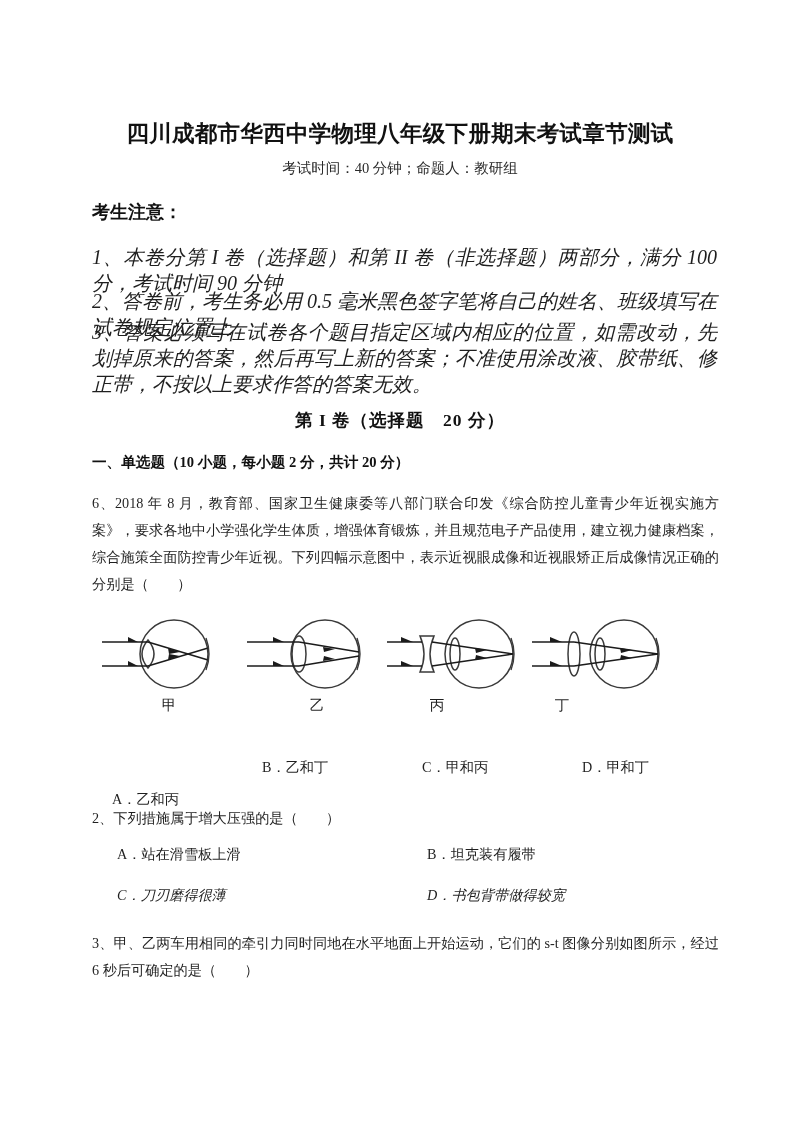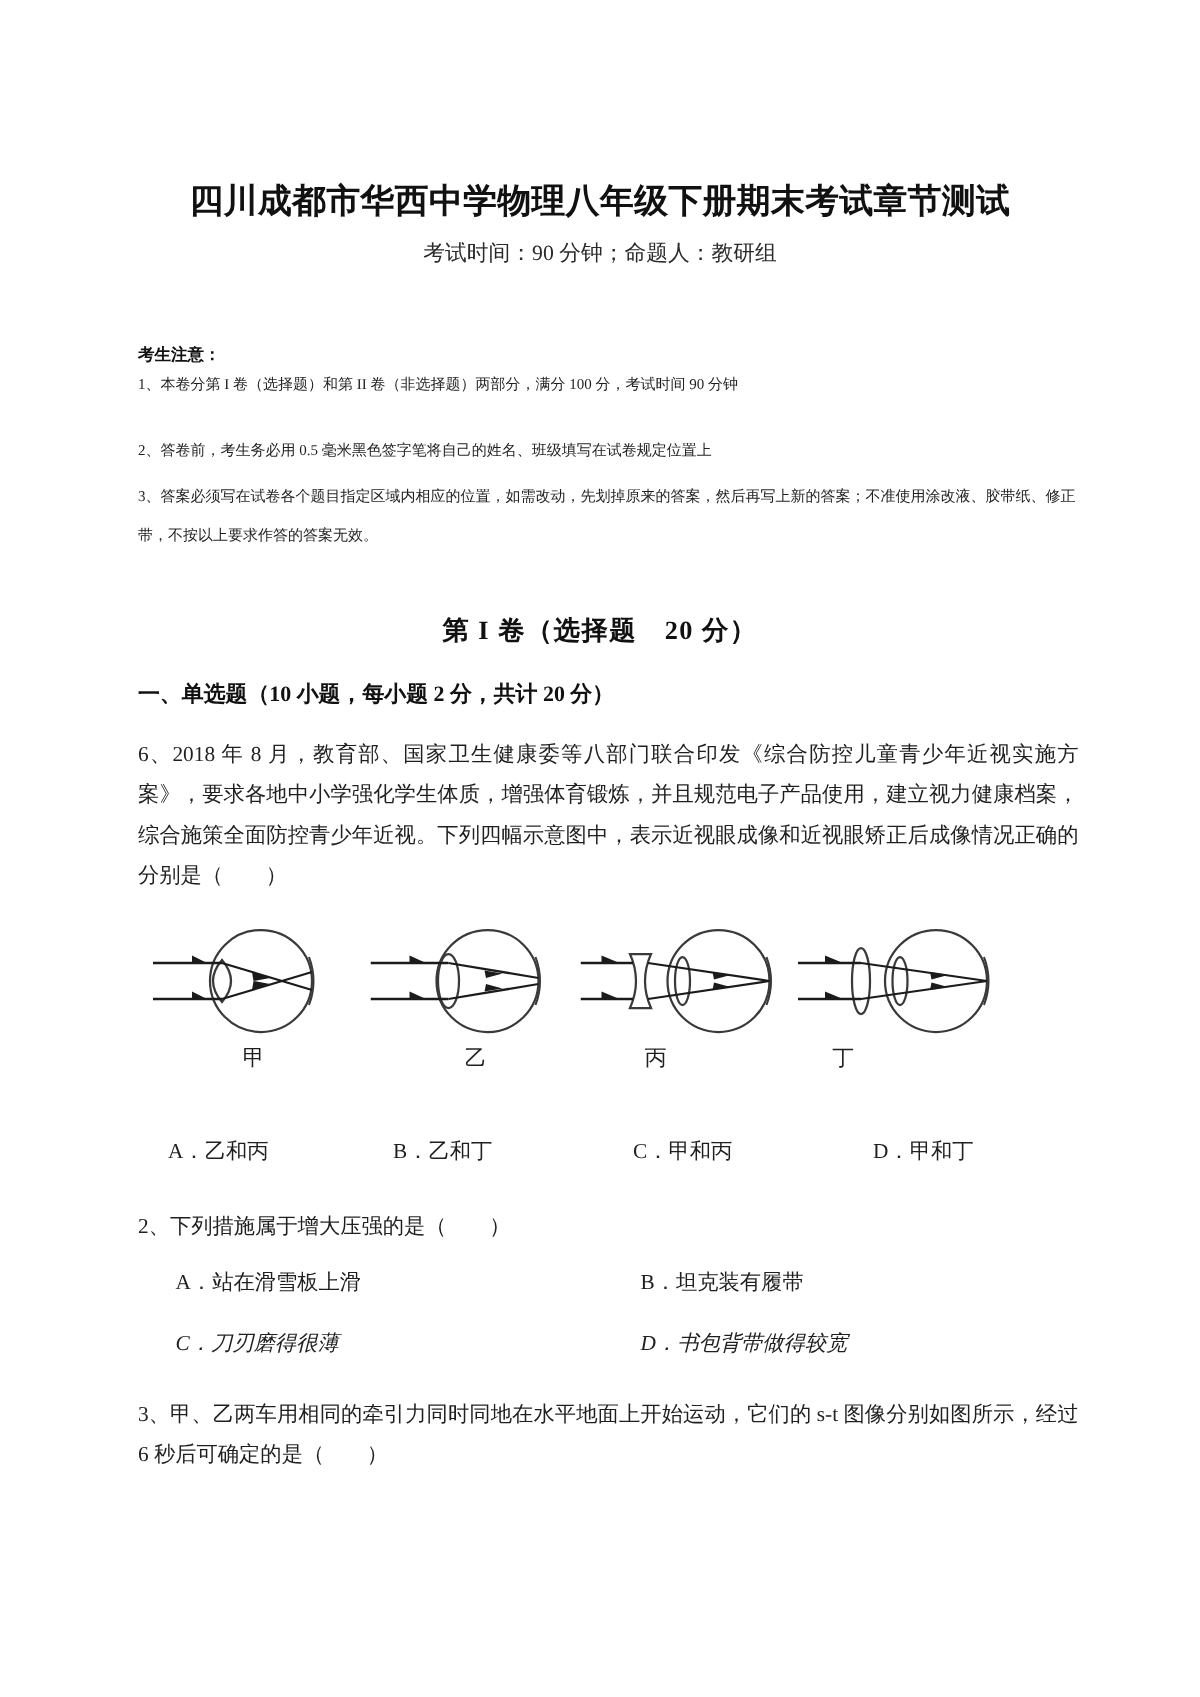--- a/index.html
+++ b/index.html
@@ -37,33 +37,33 @@
     left: 0; right: 0;
     top: 159px;
     text-align: center;
     font-size: 14.5px;
     color: #2a2a2a;
   }
   .notice-heading {
     position: absolute;
     left: 92px;
     top: 200px;
-    font-size: 11px;
-    font-weight: bold;
-    color: #111111;
-    margin-top: 29px;
+    font-size: 18px;
+    font-weight: bold;
+    color: #111111;
   }
   .notice-item {
     position: absolute;
     left: 92px;
     width: 625px;
-    font-size: 10px;
+    font-size: 20px;
     line-height: 26px;
     color: #1f1f1f;
     text-align: justify;
+    font-style: italic;
   }
   #notice-1 { top: 244px; }
   #notice-2 { top: 288px; }
   #notice-3 { top: 319px; }
 
   .paper-part-title {
     position: absolute;
     left: 0; right: 0;
     top: 408px;
     text-align: center;
@@ -99,21 +99,21 @@
     left: 92px;
     width: 627px;
     font-size: 14.2px;
     color: #1f1f1f;
   }
   .options-row .opt {
     position: absolute;
     white-space: nowrap;
   }
   #q1-options { top: 758px; height: 22px; }
-  #q1-options .opt:nth-child(1) { left: 20px; }
+  #q1-options .opt:nth-child(1) { left: 20px; margin-top: 32px; }
   #q1-options .opt:nth-child(2) { left: 170px; }
   #q1-options .opt:nth-child(3) { left: 330px; }
   #q1-options .opt:nth-child(4) { left: 490px; }
 
   #q2-options-a { top: 845px; height: 22px; }
   #q2-options-a .opt:nth-child(1) { left: 25px; }
   #q2-options-a .opt:nth-child(2) { left: 335px; }
   #q2-options-b { top: 886px; height: 22px; font-style: italic; }
   #q2-options-b .opt:nth-child(1) { left: 25px; }
   #q2-options-b .opt:nth-child(2) { left: 335px; }
@@ -137,21 +137,21 @@
     width: 40px;
     color: #1f1f1f;
   }
 </style>
 </head>
 <body>
 
 <div class="page">
 
   <div class="doc-title">四川成都市华西中学物理八年级下册期末考试章节测试</div>
-  <div class="doc-subtitle">考试时间：90 分钟；命题人：教研组</div>
+  <div class="doc-subtitle">考试时间：40 分钟；命题人：教研组</div>
 
   <div class="notice-heading">考生注意：</div>
   <div class="notice-item" id="notice-1">1、本卷分第 I 卷（选择题）和第 II 卷（非选择题）两部分，满分 100 分，考试时间 90 分钟</div>
   <div class="notice-item" id="notice-2">2、答卷前，考生务必用 0.5 毫米黑色签字笔将自己的姓名、班级填写在试卷规定位置上</div>
   <div class="notice-item" id="notice-3">3、答案必须写在试卷各个题目指定区域内相应的位置，如需改动，先划掉原来的答案，然后再写上新的答案；不准使用涂改液、胶带纸、修正带，不按以上要求作答的答案无效。</div>
 
   <div class="paper-part-title">第 I 卷（选择题　20 分）</div>
   <div class="section-heading">一、单选题（10 小题，每小题 2 分，共计 20 分）</div>
 
   <div class="question" id="question-1">6、2018 年 8 月，教育部、国家卫生健康委等八部门联合印发《综合防控儿童青少年近视实施方案》，要求各地中小学强化学生体质，增强体育锻炼，并且规范电子产品使用，建立视力健康档案，综合施策全面防控青少年近视。下列四幅示意图中，表示近视眼成像和近视眼矫正后成像情况正确的分别是（　　）</div>

